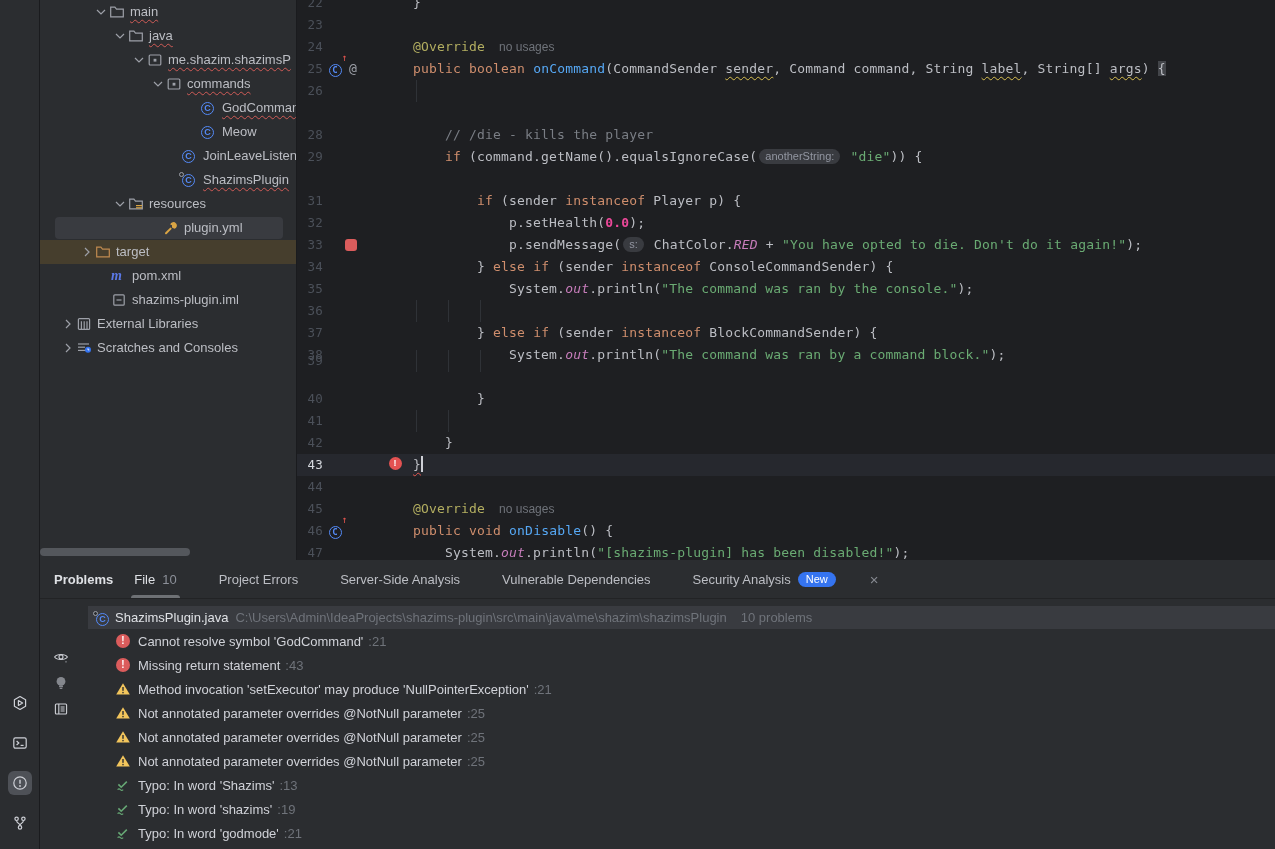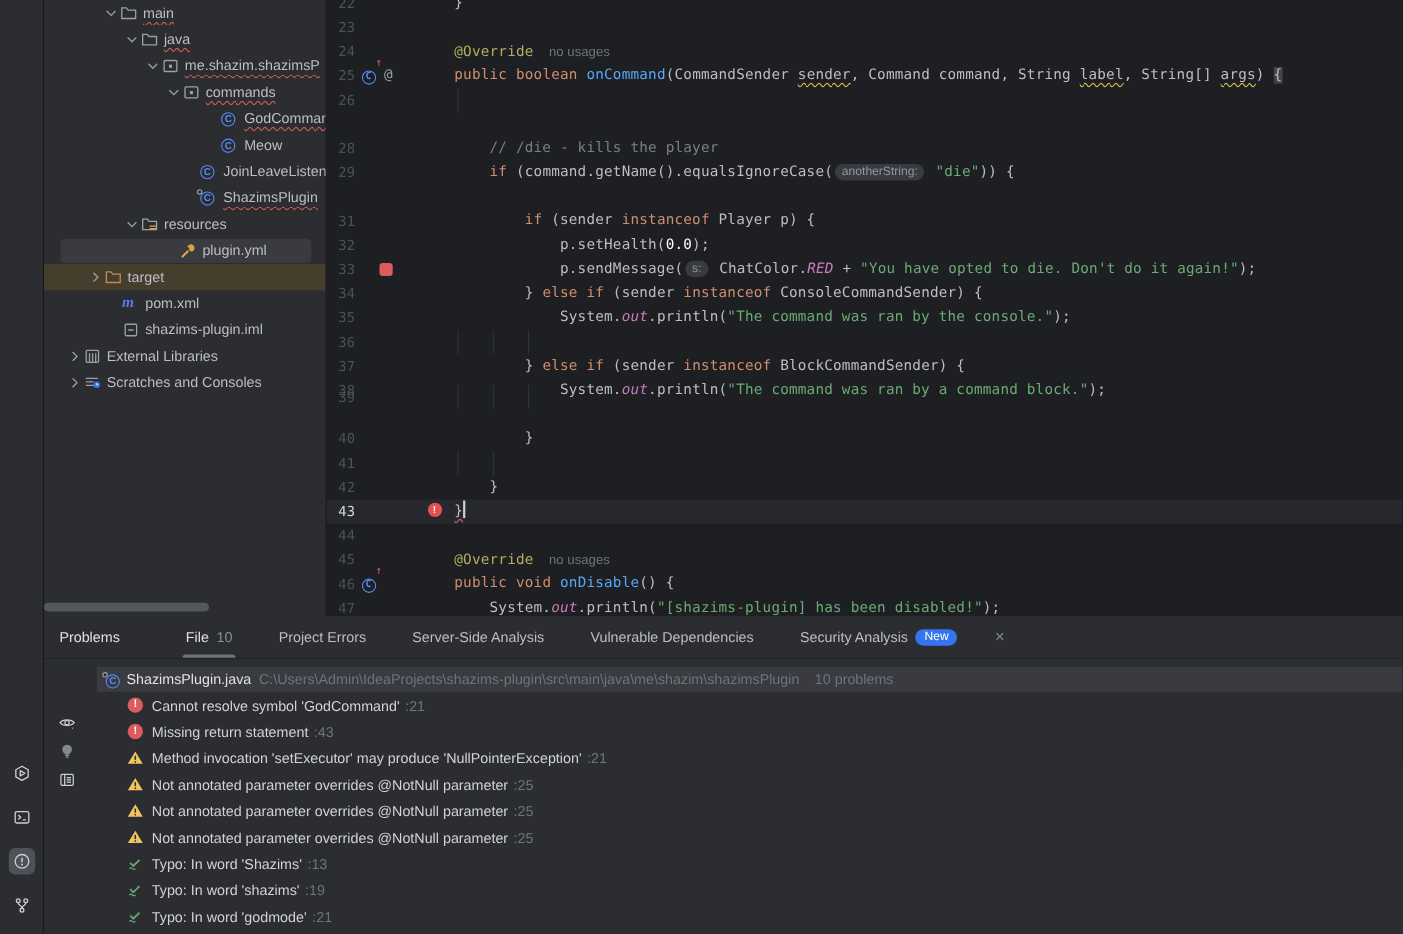--- a/index.html
+++ b/index.html
@@ -40,21 +40,21 @@
     background:#1e1f22; overflow:hidden;
     font-family:"DejaVu Sans Mono","Liberation Mono",monospace; font-size:13px; letter-spacing:0.18px; }
   .cline { position:absolute; left:0; width:100%; height:22px; line-height:22px; white-space:pre; }
   .cline.cur { background:#26282e; }
   .lnum { position:absolute; left:0; width:26px; text-align:right; color:#4b5059; font-size:12.5px; }
   .cline.cur .lnum { color:#d5d8de; }
   .gico { position:absolute; top:3px; width:16px; height:16px; display:flex; align-items:center; justify-content:center; }
   .code { position:absolute; left:116px; top:0; }
   .guide { position:absolute; top:0; width:1px; height:22px; background:#2f3237; }
   .k { color:#cf8e6d; } .m { color:#56a8f5; } .s { color:#6aab73; } .c { color:#7a7e85; }
-  .n { color:#ffffff; } .a { color:#b3ae60; } .t { color:#bcbec4; }
+  .n { color:#ec4899;font-weight:bold; } .a { color:#b3ae60; } .t { color:#bcbec4; }
   .f { color:#c77dbb; font-style:italic; }
   .wy { color:#bcbec4; text-decoration:underline wavy #d8bf4f 1px; text-underline-offset:3px; }
   .wr { color:#bcbec4; text-decoration:underline wavy #e3554f 1px; text-underline-offset:3px; }
   .sg { color:#6aab73; text-decoration:underline wavy #4f9e6b 1px; text-underline-offset:3px; }
   .bh { color:#bcbec4; background:#43454a; }
   .pill { display:inline-block; background:#393b40; color:#9296a1; border-radius:9px; padding:0 6px;
     font-family:"Liberation Sans",sans-serif; font-size:11px; line-height:15px; vertical-align:1px;
     letter-spacing:0; margin:0 2px; }
   .usages { color:#6f737a; font-family:"Liberation Sans",sans-serif; font-size:12px; letter-spacing:0; margin-left:14px; }
   .caret { display:inline-block; width:1.5px; height:16px; background:#ced0d6; vertical-align:-3px; }
@@ -64,21 +64,21 @@
   .bp { display:inline-block; width:12px; height:12px; background:#db5c5c; border-radius:3px; }
   .bulb { display:inline-block; width:13px; height:13px; background:#e35252; border-radius:50%;
     color:#fff; font-size:9px; font-weight:700; text-align:center; line-height:13px;
     font-family:"Liberation Sans",sans-serif; letter-spacing:0;
     box-shadow:0 15px 0 -6.5px #8a8d92; }
 
   
   .bottom-panel { position:absolute; left:40px; top:560px; width:1235px; height:289px; background:#2b2d30; }
   .bp-tabstrip { display:flex; align-items:center; height:39px; padding-left:14px;
     border-bottom:1px solid #222325; font-size:13px; }
-  .bp-title { font-weight:400; color:#dfe1e5; margin-right:39px; }
+  .bp-title { font-weight:700; color:#dfe1e5; }
   .bp-tab { position:relative; height:100%; display:flex; align-items:center; padding:0 21px; color:#bcbec4; }
   .bp-tab .cnt { color:#8c9099; margin-left:7px; }
   .bp-tab.sel { color:#dfe1e5;justify-content:flex-end; }
   .bp-tab.sel::after { content:""; position:absolute; left:18px; right:18px; bottom:0; height:3px;
     background:#6e7175; border-radius:3px 3px 0 0; }
   .badge { background:#3574f0; color:#fff; font-size:11px; border-radius:9px; padding:1.5px 8px; margin-left:7px; }
   .bp-close { color:#868a91; font-size:15px; margin-left:13px; }
   .bp-body { position:relative; height:250px; }
   .bp-toolbar { position:absolute; left:0; top:0; width:48px; height:100%; }
   .bp-tool { position:absolute; left:12px; width:18px; height:18px; color:#ced0d6;

